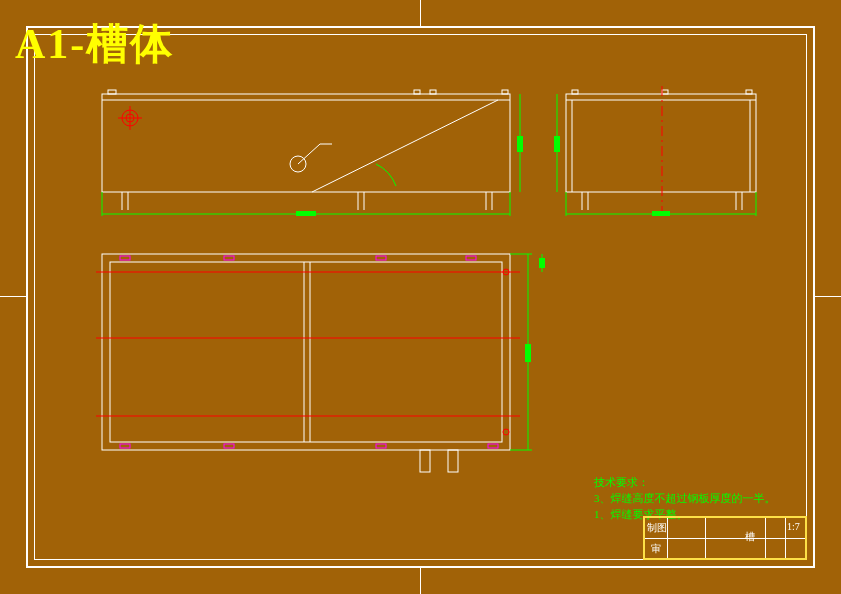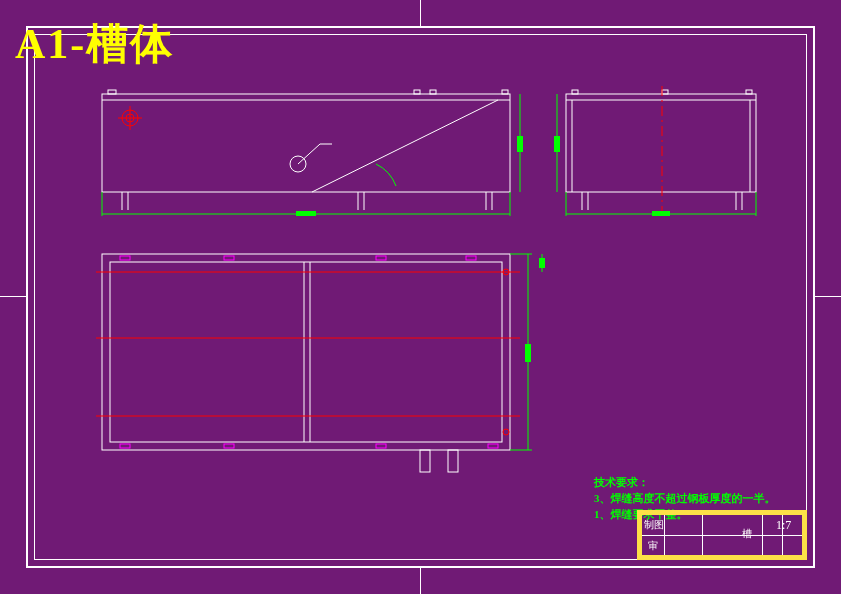--- a/index.html
+++ b/index.html
@@ -1,24 +1,24 @@
 <!DOCTYPE html>
 <html><head>
 <meta charset="utf-8">
 <style>
 html,body{margin:0;padding:0;background:#e0e0e0;font-family:"SimSun",serif}
-.page{width:841px;height:594px;background:#701a75;position:relative;overflow:hidden}
+.page{width:841px;height:594px;background:#a16207;position:relative;overflow:hidden}
 .border-outer{position:absolute;left:26px;top:26px;right:26px;bottom:26px;border:2px solid #fff}
 .border-inner{position:absolute;left:34px;top:34px;right:34px;bottom:34px;border:1px solid #fff}
 .tick{position:absolute;background:#fff}
 .title{position:absolute;left:15px;top:16px;color:#ff0;font-size:42px;font-weight:bold;letter-spacing:2px}
 svg{position:absolute}
-.tech{position:absolute;left:594px;top:474px;color:#0f0;font-size:11px;line-height:16px;font-weight:bold}
+.tech{position:absolute;left:594px;top:474px;color:#0f0;font-size:11px;line-height:16px;font-weight:normal}
 .tech div{white-space:nowrap}
-.tb{position:absolute;right:34px;bottom:34px;height:40px;width:160px;border:5px solid #fde047;color:#fff;font-size:10px}
+.tb{position:absolute;right:34px;bottom:34px;height:40px;width:160px;border:2px solid #fde047;color:#fff;font-size:10px}
 .tb .c{position:absolute;border-left:1px solid #fff;height:100%;top:0}
 .tb .r{position:absolute;border-top:1px solid #fff;width:100%;left:0}
 .tb span{position:absolute}
 </style>
 </head>
 <body>
 
 <div class="page">
 
 <div class="border-outer"></div>
@@ -137,16 +137,16 @@
 
 <div class="tb">
   <div class="r" style="top:20px"></div>
   <div class="c" style="left:22px"></div>
   <div class="c" style="left:60px"></div>
   <div class="c" style="left:120px"></div>
   <div class="c" style="left:140px"></div>
   <span style="left:2px;top:3px">制图</span>
   <span style="left:6px;top:24px">审</span>
   <span style="left:100px;top:12px">槽</span>
-  <span style="left:134px;top:3px;font-size:12px">1:7</span>
+  <span style="left:142px;top:3px;font-size:10px">1:7</span>
 </div>
 
 </div>
 
 </body></html>

